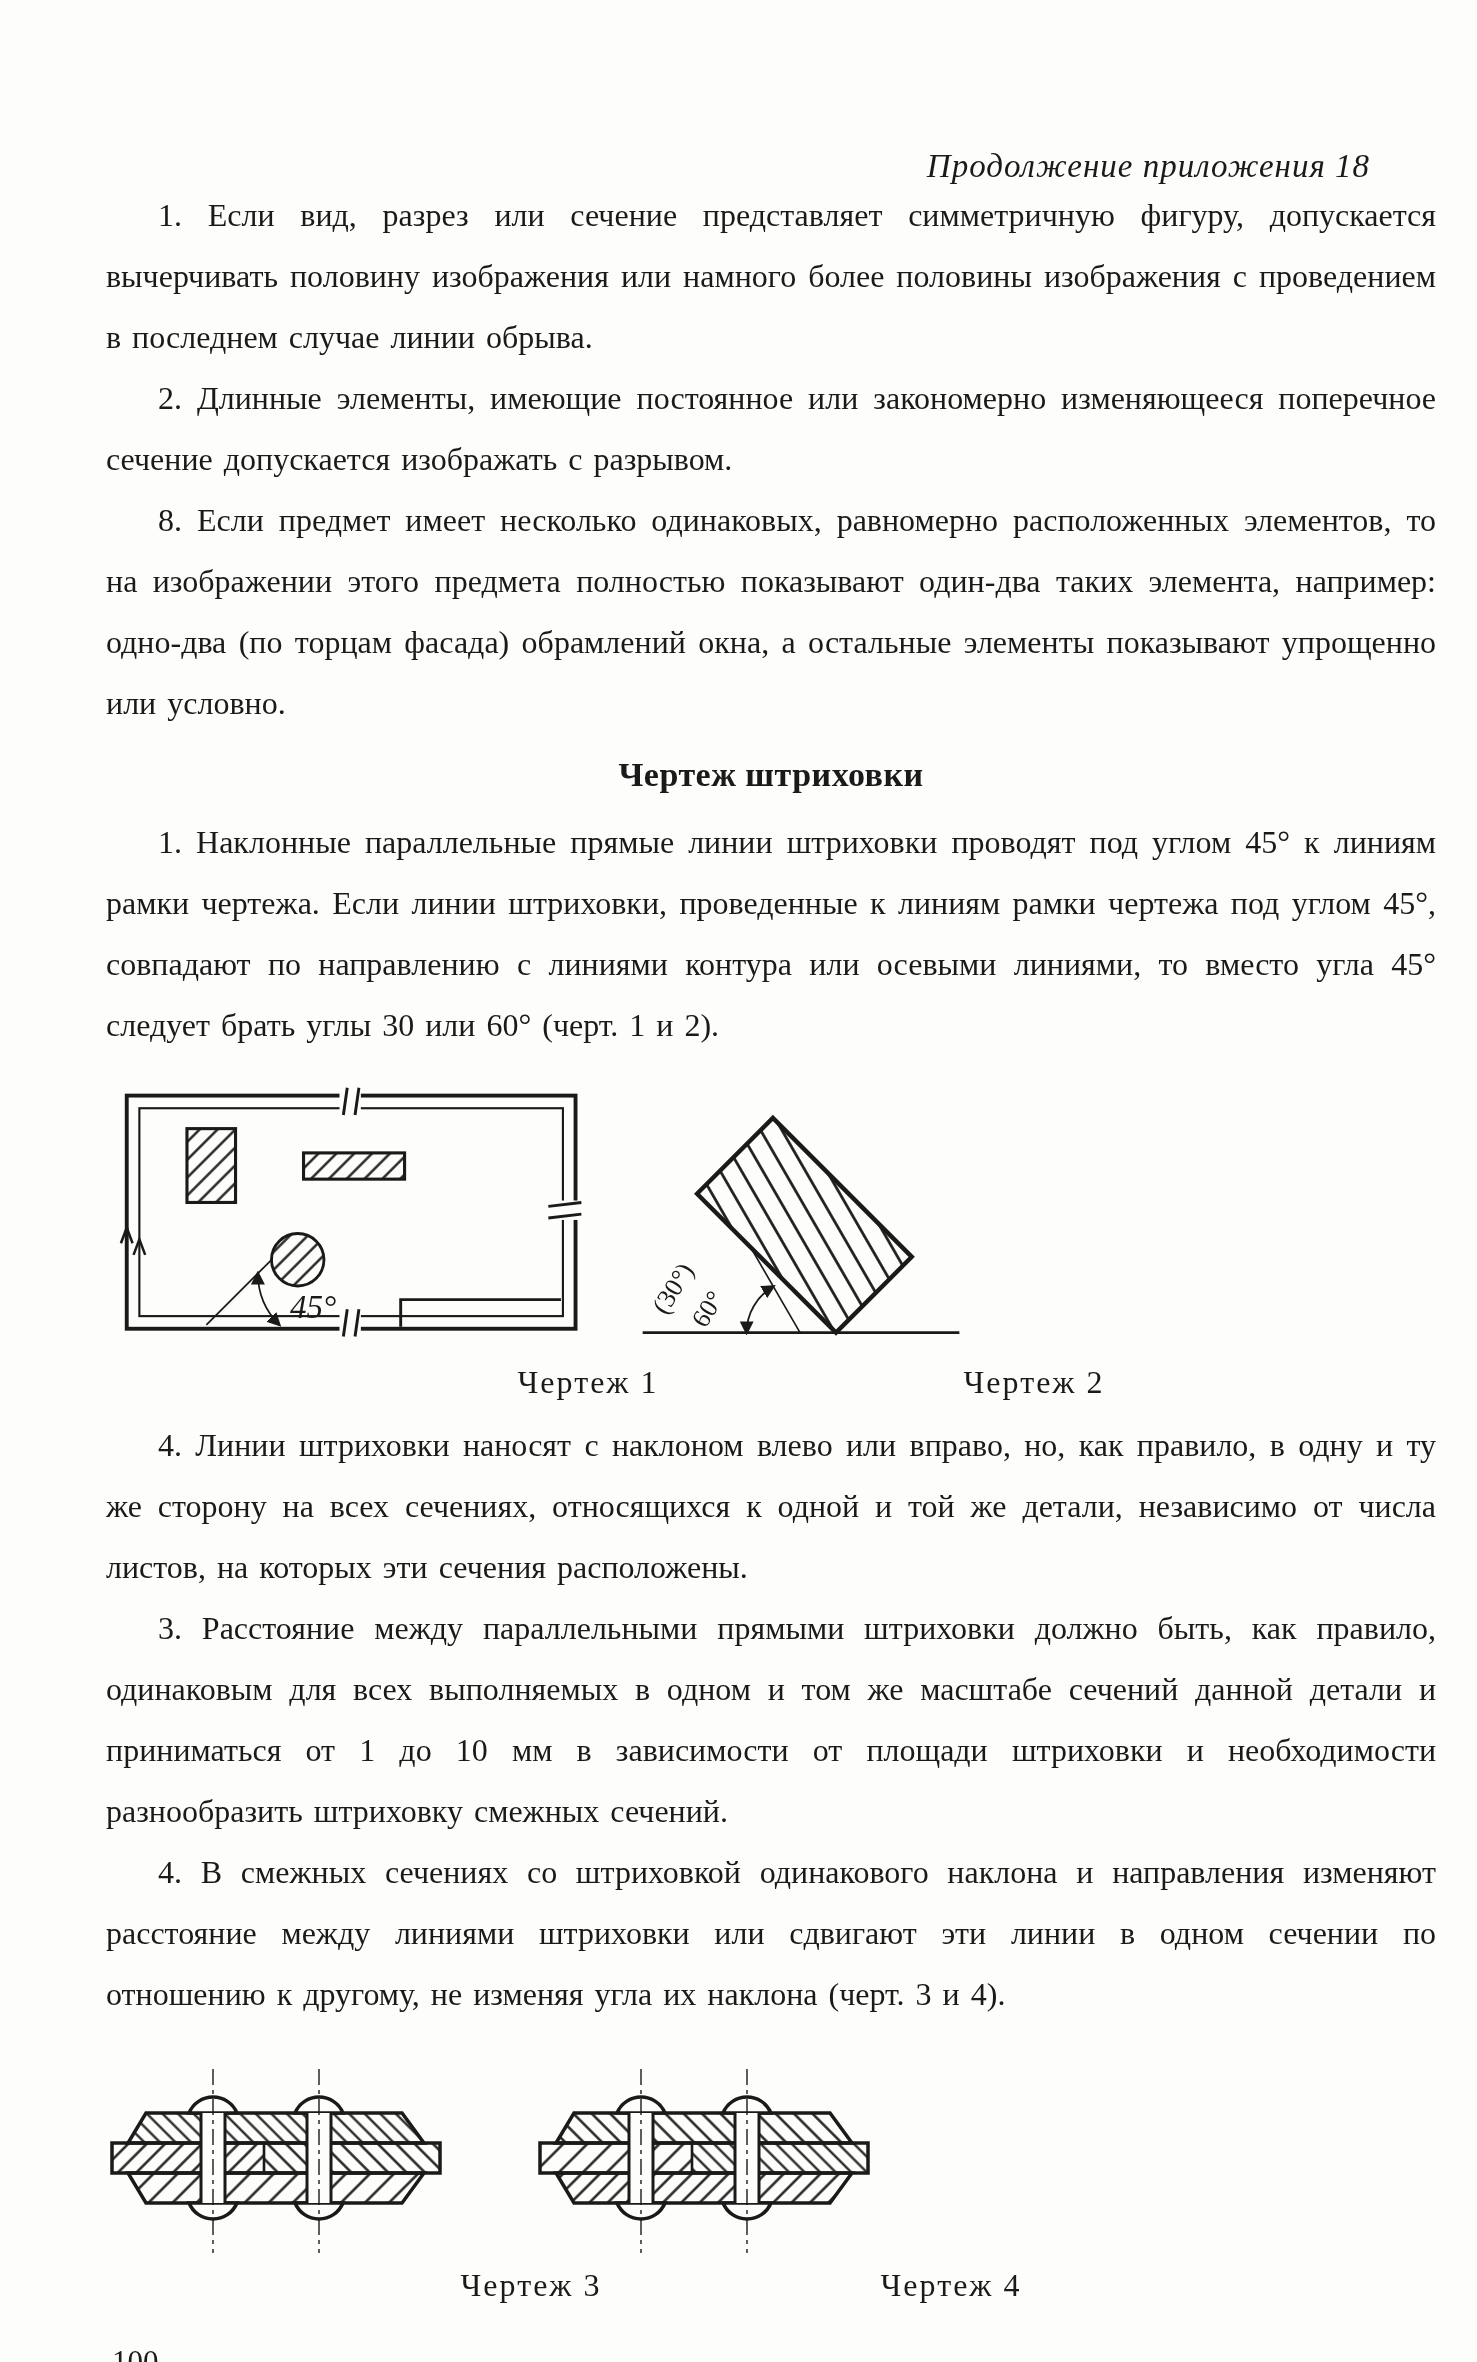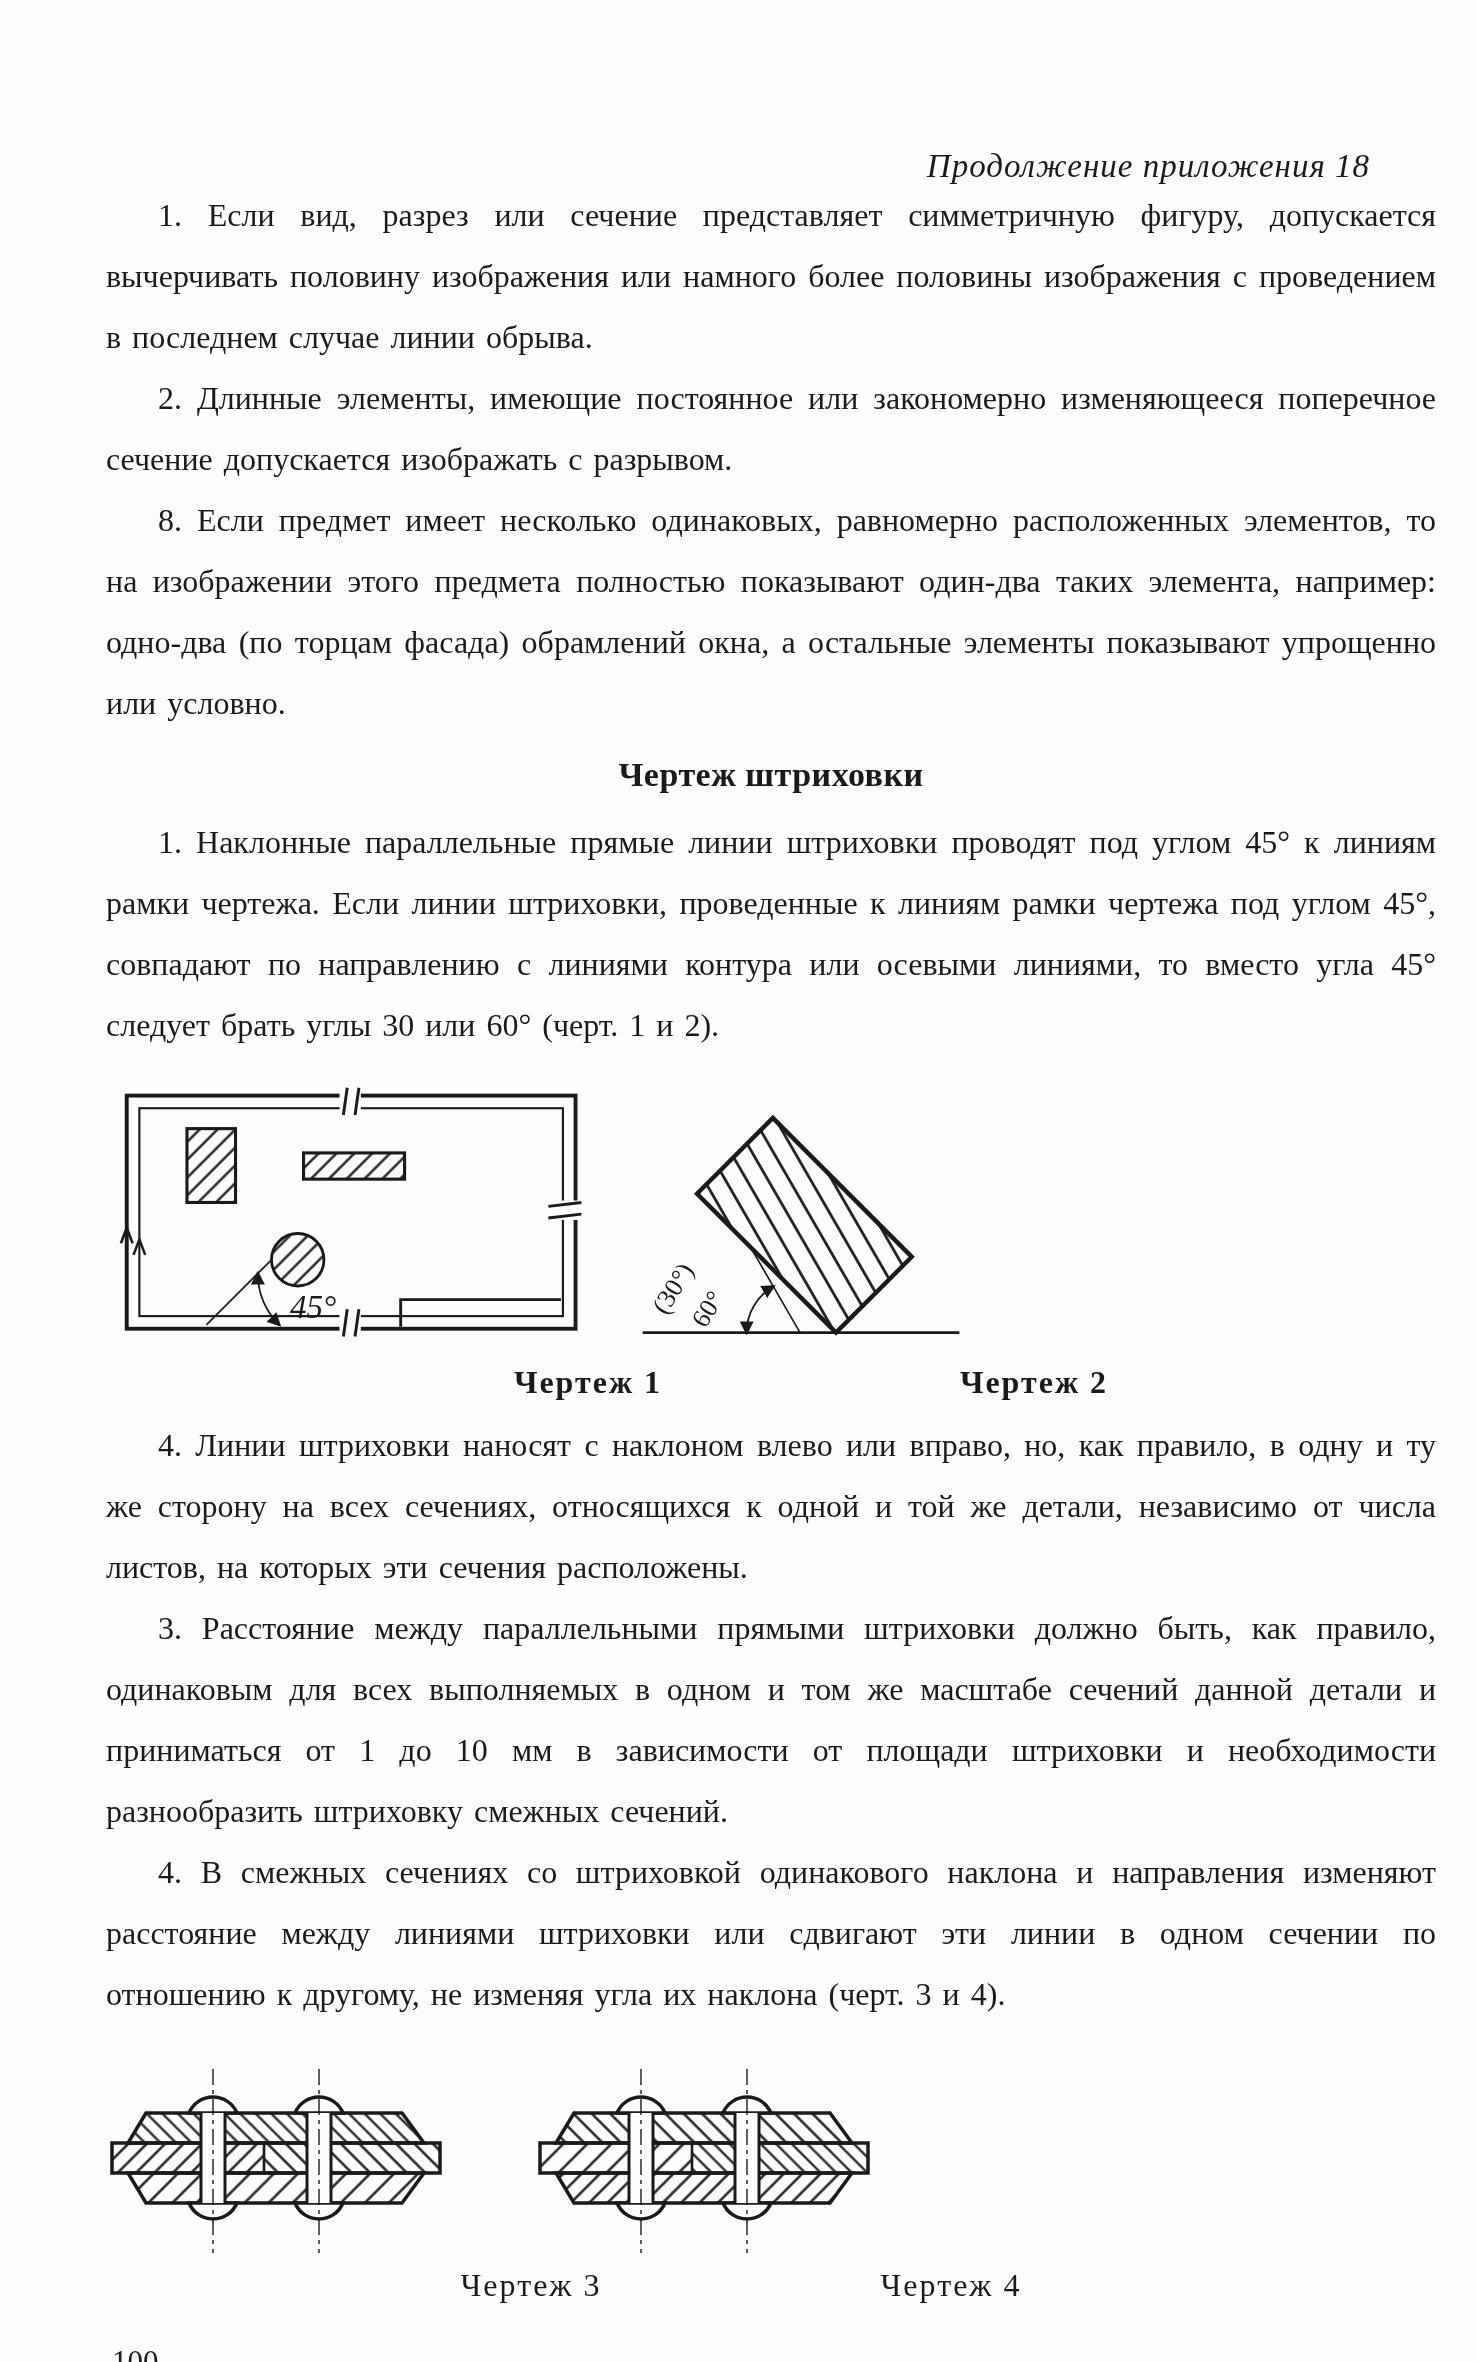--- a/index.html
+++ b/index.html
@@ -22,21 +22,21 @@
     font-size:32px;line-height:61px;text-align:justify;
     text-indent:52px;margin:0;word-spacing:3px;
   }
   .fig-row{display:flex;justify-content:flex-start;align-items:flex-end;}
   .fig-row1{gap:26px;margin:26px 0 6px 0;}
   .fig-row2{gap:88px;margin:40px 60px 6px 0;}
   .cap-row{display:flex;justify-content:center;margin:10px 0 14px 0;}
   .cap-row1{gap:26px;}
   .cap-row2{gap:80px;margin-right:60px;}
   .fig-caption{font-size:32px;text-align:center;letter-spacing:2px;}
-  .cap-row1 .fig-caption{width:500px;font-weight:bold;}
+  .cap-row1 .fig-caption{width:500px;}
   .cap-row1 .fig-caption:last-child{width:340px;}
   .cap-row2 .fig-caption{width:340px;}
   .page-number{font-size:31px;margin:40px 0 12px 6px;}
   svg{display:block;}
   svg text{font-family:"Liberation Serif","DejaVu Serif",serif;fill:#1a1a1a;}
 </style>
 </head>
 <body>
 
 <svg width="0" height="0" style="position:absolute" aria-hidden="true">

